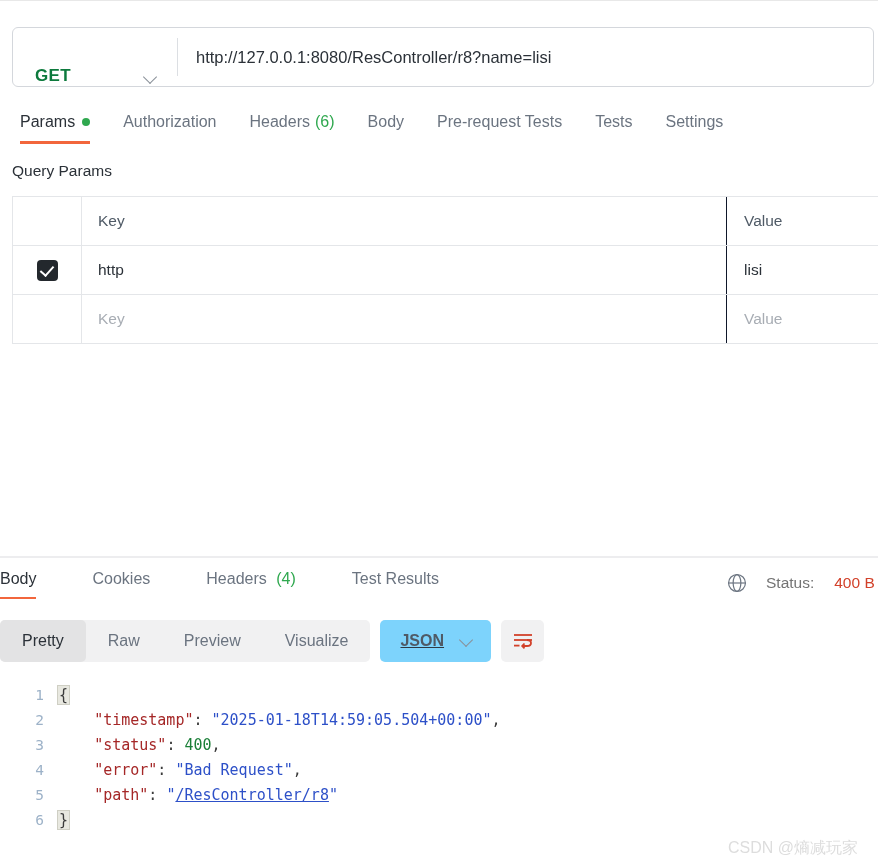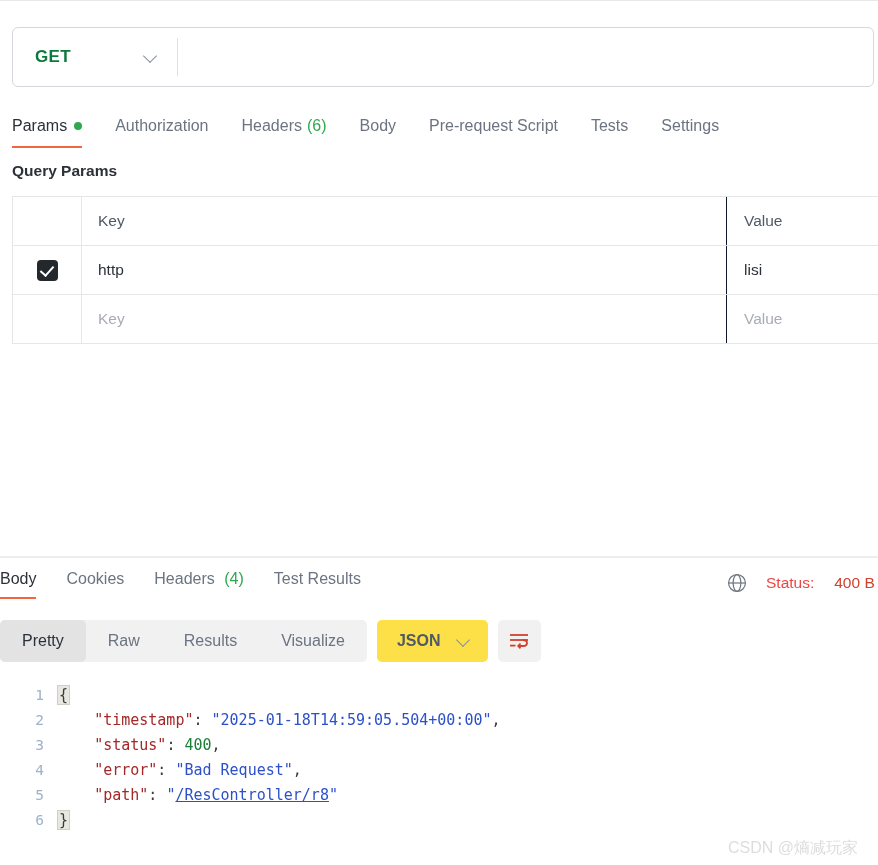--- a/index.html
+++ b/index.html
@@ -35,21 +35,21 @@
     border: 1px solid #d4d7dc;
     border-radius: 6px;
     box-sizing: border-box;
     display: flex;
     align-items: stretch;
     background: #fff;
   }
   .method-select {
     width: 164px;
     display: flex;
-    align-items: center;
+    align-items: flex-end;
     justify-content: space-between;
     padding: 0 18px 0 22px;
     box-sizing: border-box;
     cursor: pointer;
   }
   .method-label {
     font-size: 17px;
     font-weight: bold;
     color: #0d7a3d;
     letter-spacing: .3px;
@@ -82,25 +82,25 @@
     color: #2b3138;
     cursor: text;
     overflow: hidden;
     white-space: nowrap;
   }
 
   
   .req-tabs {
     position: absolute;
     top: 108px;
-    left: 0;
+    left: 8px;
     width: 842px;
     height: 40px;
     display: flex;
-    align-items: flex-end;
+    align-items: center;
     padding-left: 12px;
     box-sizing: border-box;
   }
   .rtab {
     position: relative;
     font-size: 16px;
     color: #6b7480;
     margin-right: 33px;
     padding-bottom: 13px;
     cursor: pointer;
@@ -126,21 +126,21 @@
     flex: none;
   }
   .cnt-green { color: #2fa84f; margin-left: 5px; }
 
   
   .qp-title {
     position: absolute;
     top: 162px;
     left: 12px;
     font-size: 15.5px;
-    font-weight: bold;
+    font-weight: normal;
     color: #2b3138;
   }
 
   
   .params-table {
     position: absolute;
     top: 196px;
     left: 12px;
     width: 900px;
     border: 1px solid #e4e6e9;
@@ -222,20 +222,21 @@
     box-sizing: border-box;
   }
   .stab {
     position: relative;
     font-size: 16px;
     color: #6b7480;
     margin-right: 30px;
     padding-bottom: 11px;
     cursor: pointer;
     white-space: nowrap;
+    margin-left: 26px;
   }
   .stab.active { color: #2b3138; }
   .stab.active::after {
     content: "";
     position: absolute;
     left: 0; bottom: 0;
     width: 100%;
     height: 2.5px;
     background: #f2663c;
   }
@@ -250,21 +251,21 @@
     align-items: center;
     height: 26px;
   }
   .globe {
     width: 22px; height: 22px;
     flex: none;
     margin-right: 18px;
   }
   .status-text {
     font-size: 15.5px;
-    color: #ef4444;
+    color: #737373;
     white-space: nowrap;
   }
   .status-code { color: #d2412a; }
 
   
   .body-toolbar {
     position: absolute;
     top: 620px;
     left: 0;
     display: flex;
@@ -288,26 +289,27 @@
     border-radius: 5px;
     white-space: nowrap;
   }
   .seg.active {
     background: #e3e3e4;
     color: #2b3138;
   }
   .fmt-select {
     display: flex;
     align-items: center;
-    background: #fde047;
+    background: #7dd3fc;
     border-radius: 5px;
     height: 42px;
     margin-left: 10px;
     padding: 0 16px 0 20px;
     cursor: pointer;
+    text-decoration: underline;
   }
   .fmt-label {
     font-size: 16px;
     color: #4f5a66;
     font-weight: bold;
     margin-right: 16px;
   }
   .wrap-btn {
     width: 43px; height: 42px;
     background: #f1f1f2;
@@ -377,39 +379,40 @@
 <body>
 
 <div class="top-hairline"></div>
 
 <div class="url-bar">
   <div class="method-select">
     <span class="method-label">GET</span>
     <span class="chev"></span>
   </div>
   <div class="url-divider"></div>
+  <div class="url-input">http://127.0.0.1:8080/ResController/r8?name=lisi</div>
 </div>
 
 <div class="req-tabs">
   <div class="rtab active">
     <span>Params</span>
     <span class="dot-green"></span>
   </div>
   <div class="rtab">
     <span>Authorization</span>
   </div>
   <div class="rtab">
     <span>Headers</span>
     <span class="cnt-green">(6)</span>
   </div>
   <div class="rtab">
     <span>Body</span>
   </div>
   <div class="rtab">
-    <span>Pre-request Script</span>
+    <span>Pre-request Tests</span>
   </div>
   <div class="rtab">
     <span>Tests</span>
   </div>
   <div class="rtab">
     <span>Settings</span>
   </div>
 </div>
 
 <div class="qp-title">Query Params</div>
@@ -459,21 +462,21 @@
     <line x1="2.8" y1="12" x2="21.2" y2="12" stroke="#6b7480" stroke-width="1.3"></line>
   </svg>
   <span class="status-text">Status:</span>
   <span class="status-text status-code" style="margin-left:20px;">400 B</span>
 </div>
 
 <div class="body-toolbar">
   <div class="seg-group">
     <div class="seg active">Pretty</div>
     <div class="seg">Raw</div>
-    <div class="seg">Results</div>
+    <div class="seg">Preview</div>
     <div class="seg">Visualize</div>
   </div>
   <div class="fmt-select">
     <span class="fmt-label">JSON</span>
     <span class="chev"></span>
   </div>
   <div class="wrap-btn">
     <svg width="22" height="18" viewBox="0 0 22 18">
       <line x1="2" y1="3" x2="20" y2="3" stroke="#d2412a" stroke-width="1.8"></line>
       <line x1="2" y1="8" x2="20" y2="8" stroke="#d2412a" stroke-width="1.8"></line>

